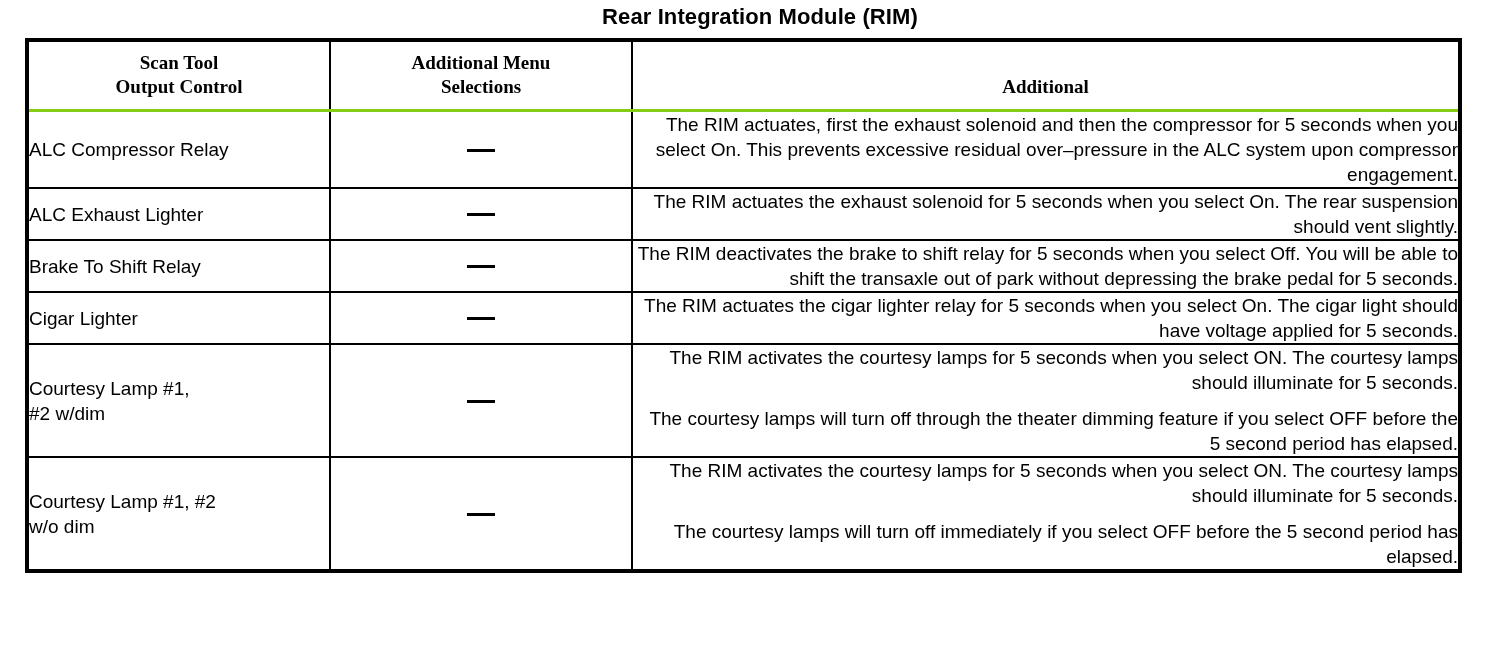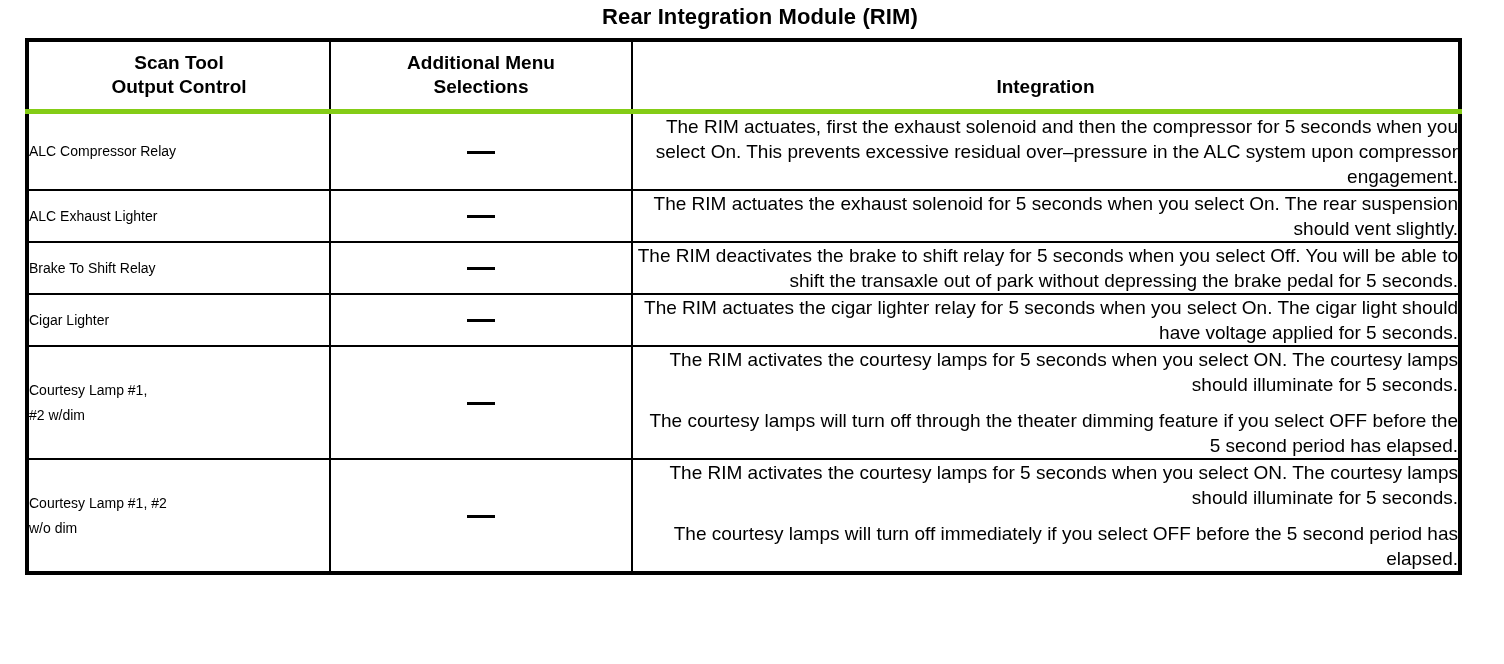--- a/index.html
+++ b/index.html
@@ -58,39 +58,39 @@
     border: 2px solid #000;
     vertical-align: middle;
     padding: 0;
   }
 
   
   table.rim tr th:first-child,
   table.rim tr td:first-child { border-left: 4px solid #000; }
   table.rim tr th:last-child,
   table.rim tr td:last-child { border-right: 4px solid #000; }
-  table.rim thead th { border-top: 4px solid #000; border-bottom: 5px solid #84cc16; }
+  table.rim thead th { border-top: 4px solid #000; border-bottom: 3px solid #84cc16; font-family: Liberation Serif, serif; }
   table.rim tbody tr:last-child td { border-bottom: 4px solid #000; }
 
   
   table.rim thead th {
     text-align: center;
     font-size: 19px;
     font-weight: bold;
     line-height: 24px;
     padding: 9px 6px 10px 6px;
   }
   table.rim thead th.desc-head {
     vertical-align: bottom;
     padding-bottom: 10px;
   }
 
   
   td.control {
-    font-size: 14px;
+    font-size: 19px;
     line-height: 25px;
     padding: 6px 8px 6px 14px;
     text-align: left;
     white-space: pre-line;
   }
 
   td.menu {
     text-align: center;
     font-size: 19px;
   }
@@ -129,21 +129,21 @@
         <col class="c1">
           <col class="c2">
           <col class="c3">
       </colgroup>
       <thead>
         <tr>
           <th class="ctrl-head" style="white-space: pre-line;">Scan Tool
 Output Control</th>
           <th class="menu-head" style="white-space: pre-line;">Additional Menu
 Selections</th>
-          <th class="desc-head">Integration</th>
+          <th class="desc-head">Additional</th>
         </tr>
       </thead>
       <tbody id="rim-body">
           <tr>
             <td class="control">ALC Compressor Relay</td>
             <td class="menu"><span class="dash" title="—"></span></td>
             <td class="desc">
               <p>The RIM actuates, first the exhaust solenoid and then the compressor for 5 seconds when you select On. This prevents excessive residual over–pressure in the ALC system upon compressor engagement.</p>
             </td>
           </tr>

